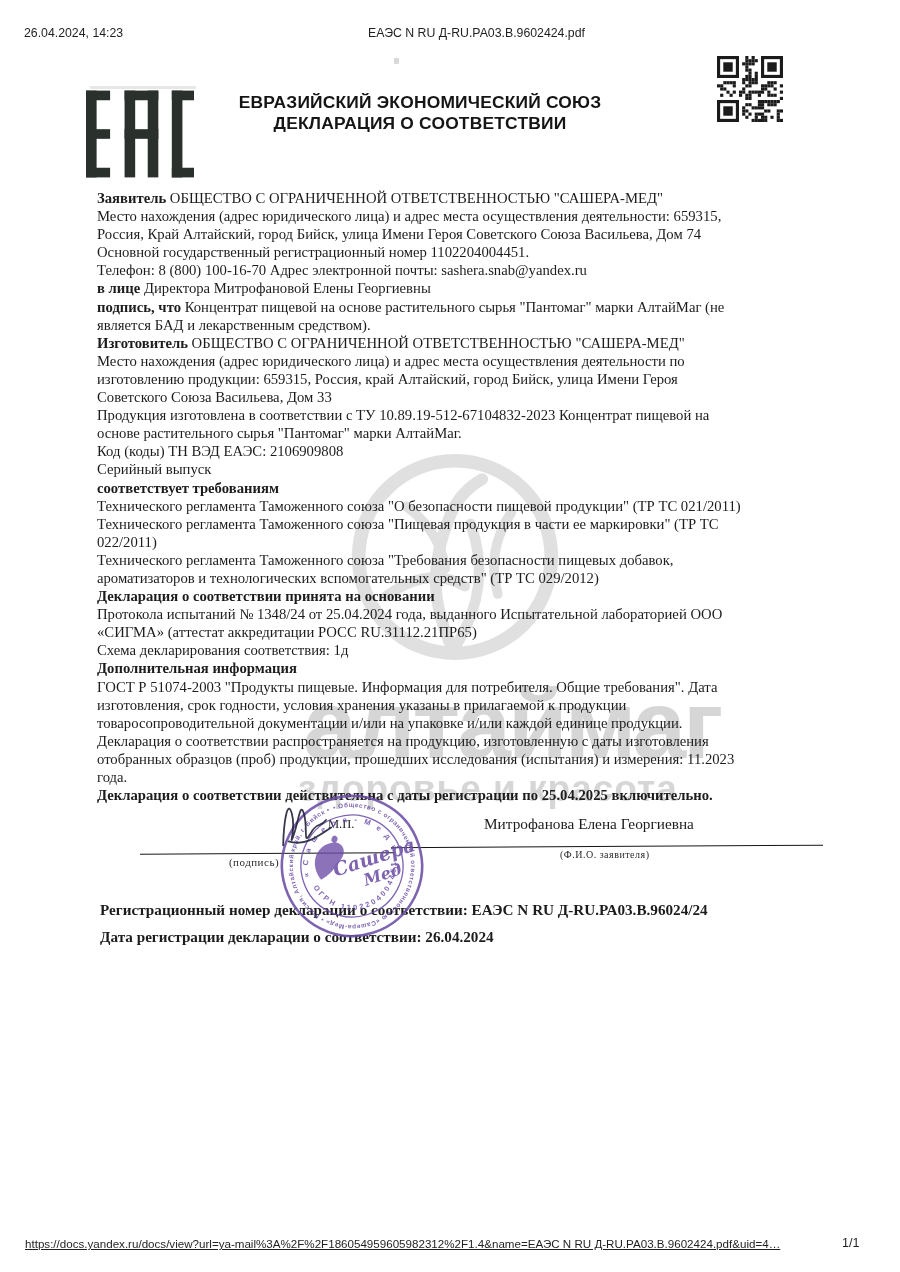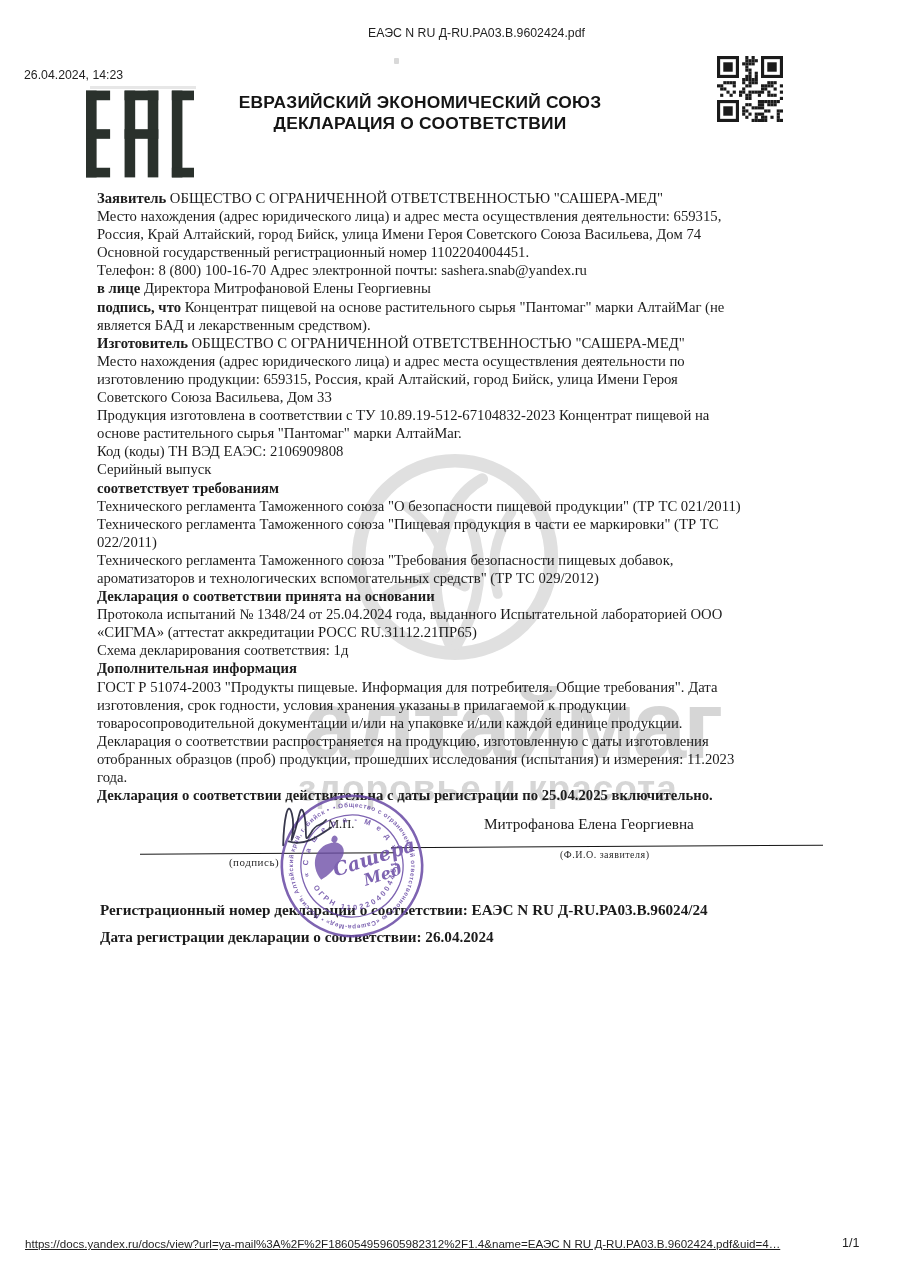--- a/index.html
+++ b/index.html
@@ -1,20 +1,20 @@
 <!DOCTYPE html>
 <html><head>
 <meta charset="utf-8">
 <style>
   html,body{margin:0;padding:0;background:#fff;}
   .page{position:relative;width:900px;height:1272px;background:#ffffff;overflow:hidden;
         font-family:"Liberation Serif", serif;color:#1c1c1c;}
   
   .chrome{position:absolute;font-family:"Liberation Sans", sans-serif;font-size:12.3px;color:#1f1f1f;white-space:nowrap;}
-  #ph-time{left:24px;top:26px;margin-top:42px;}
+  #ph-time{left:24px;top:26px;}
   #ph-file{left:368px;top:26px;}
   #pf-url{left:25px;top:1237px;font-size:11.6px;text-decoration:underline;}
   #pf-page{left:842px;top:1236px;font-size:12.5px;}
   
   .eac{position:absolute;left:86px;top:89px;width:108px;height:90px;}
   .titleblock{position:absolute;left:235px;top:92px;width:370px;text-align:center;
      font-family:"Liberation Sans", sans-serif;font-weight:700;font-size:17.4px;line-height:20.5px;
      color:#151515;letter-spacing:.2px;}
   .qr{position:absolute;left:717px;top:56px;width:66px;height:66px;}
   

